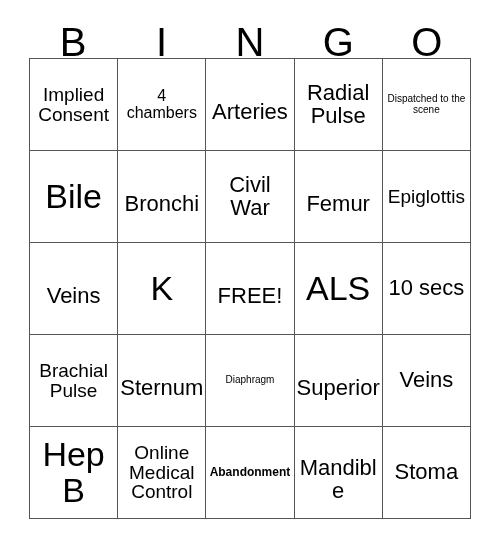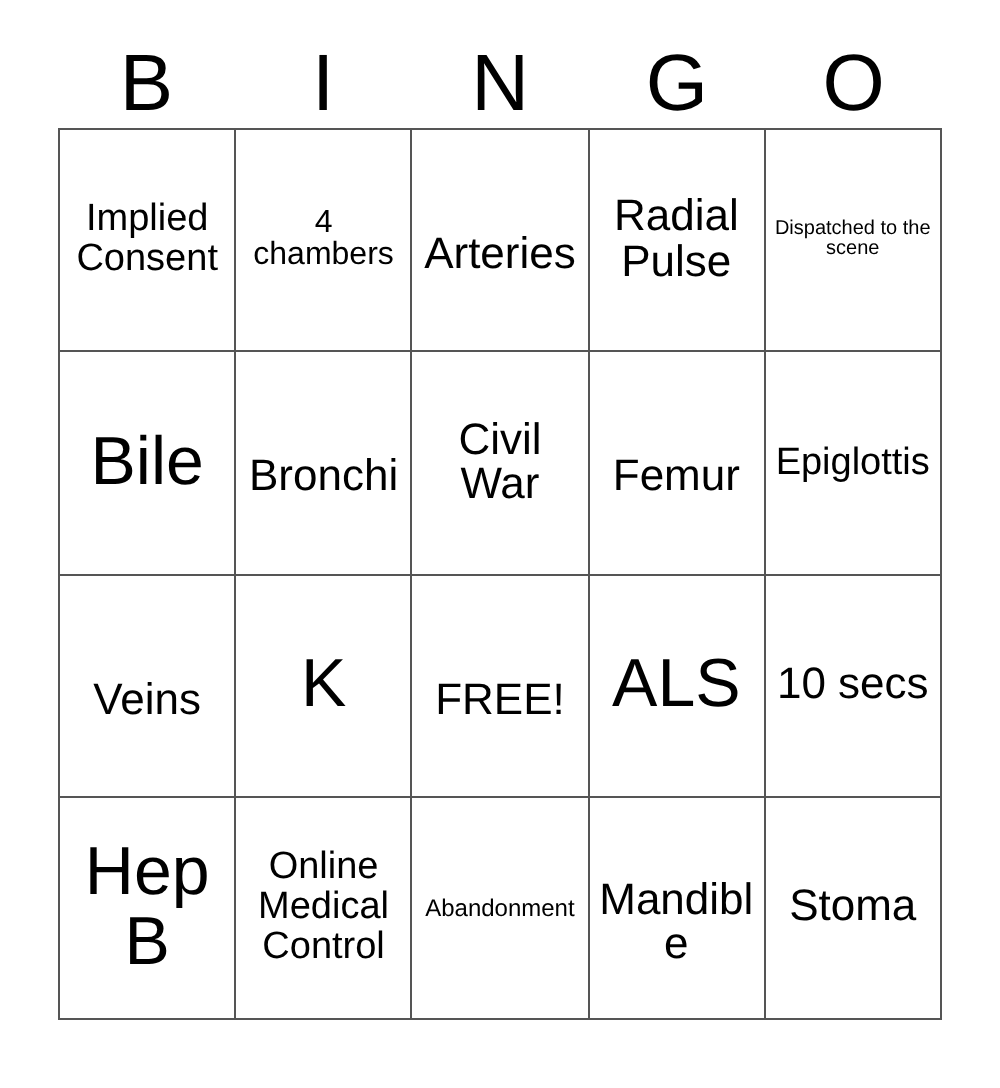--- a/index.html
+++ b/index.html
@@ -39,21 +39,21 @@
     font-weight: normal;
     letter-spacing: 0;
     color: #000000;
     user-select: none;
   }
 
   
   #bingo-grid {
     position: absolute;
     left: 29px;
-    top: 64px;
+    top: 58px;
     width: 442px;
     height: 446px;
     border-collapse: collapse;
     table-layout: fixed;
     border: 1px solid #555555;
   }
   #bingo-grid td {
     border: 1px solid #555555;
     width: 20%;
     height: 89px;
@@ -70,21 +70,21 @@
     color: #000000;
   }
 
   
   .fs-xxl   { font-size: 34px; }
   .fs-xl    { font-size: 22px; }
   .fs-md    { font-size: 22px; margin-top: 15px; }
   .fs-sm    { font-size: 19px; }
   .fs-xs    { font-size: 16px; }
   .fs-xxs   { font-size: 10px; }
-  .fs-tiny  { font-size: 12px; }
+  .fs-tiny  { font-size: 12px; font-weight: bold; }
 </style>
 </head>
 <body>
 
 <div id="card-root">
 
   <div id="bingo-header">
     <div class="header-letter">B</div>
     <div class="header-letter">I</div>
     <div class="header-letter">N</div>
@@ -140,20 +140,37 @@
           </td>
         <td>
             <span class="cell-text fs-xxl">ALS</span>
           </td>
         <td>
             <span class="cell-text fs-xl">10 secs</span>
           </td>
       </tr>
       <tr>
         <td>
+            <span class="cell-text fs-sm">Brachial Pulse</span>
+          </td>
+        <td>
+            <span class="cell-text fs-md">Sternum</span>
+          </td>
+        <td>
+            <span class="cell-text fs-xxs">Diaphragm</span>
+          </td>
+        <td>
+            <span class="cell-text fs-md">Superior</span>
+          </td>
+        <td>
+            <span class="cell-text fs-xl">Veins</span>
+          </td>
+      </tr>
+      <tr>
+        <td>
             <span class="cell-text fs-xxl">Hep B</span>
           </td>
         <td>
             <span class="cell-text fs-sm">Online Medical Control</span>
           </td>
         <td>
             <span class="cell-text fs-tiny">Abandonment</span>
           </td>
         <td>
             <span class="cell-text fs-md">Mandible</span>

